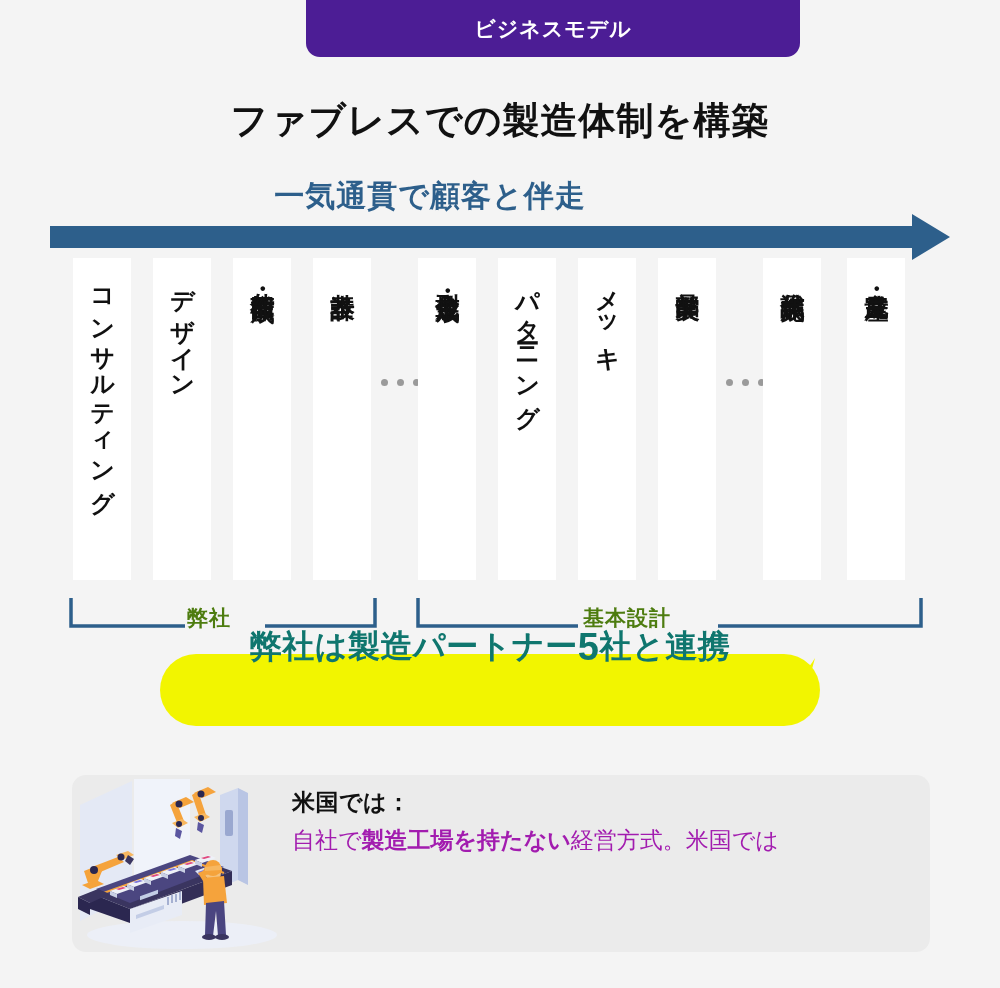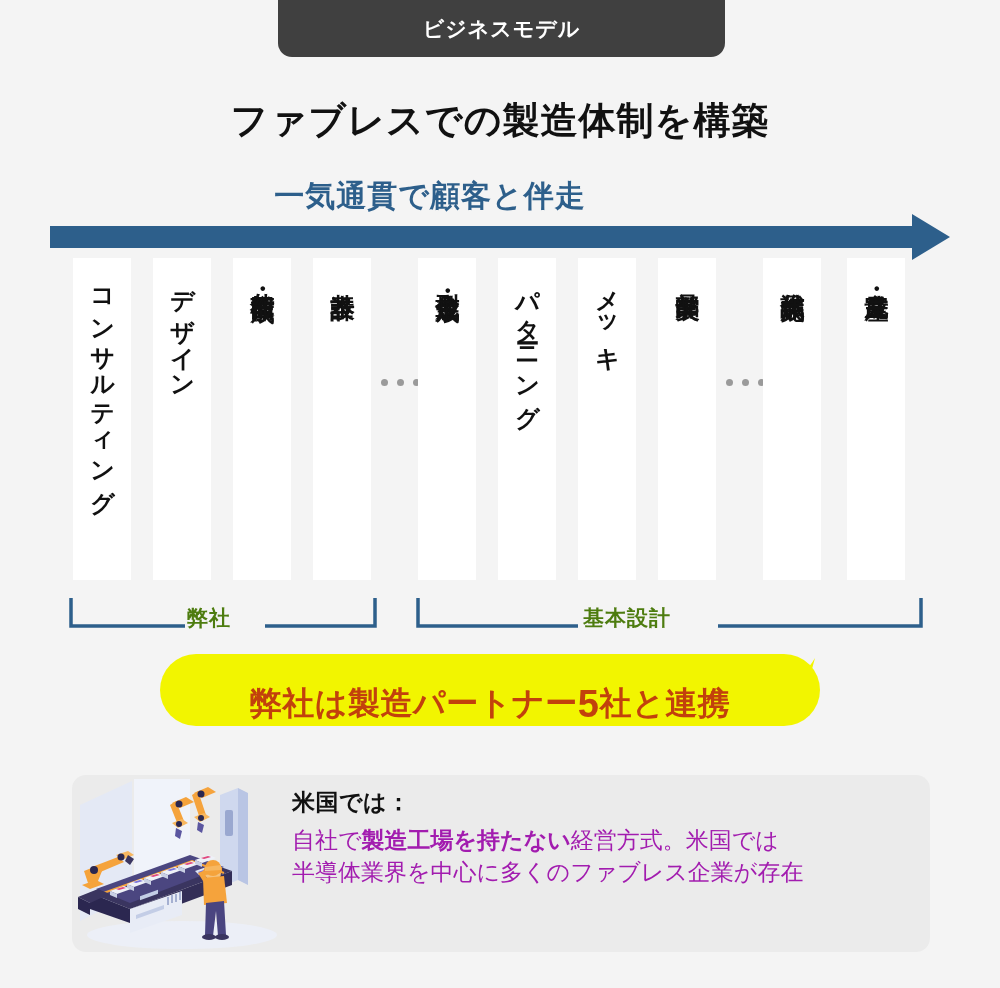--- a/index.html
+++ b/index.html
@@ -10,23 +10,23 @@
     background: #f4f4f4;
     font-family: "Liberation Sans", "DejaVu Sans", sans-serif;
     position: relative;
     overflow: hidden;
     color: #111;
   }
 
   
   .badge {
     position: absolute;
-    left: 278px; top: 0;
-    width: 447px; height: 57px;
-    background: #404040;
+    left: 306px; top: 0;
+    width: 494px; height: 57px;
+    background: #4c1d95;
     border-radius: 0 0 14px 14px;
     display: flex; align-items: center; justify-content: center;
   }
   .badge-label {
     color: #ffffff;
     font-size: 21px;
     font-weight: 600;
     letter-spacing: 1px;
   }
 
@@ -98,27 +98,27 @@
     font-size: 21px;
     font-weight: 800;
     color: #4d7c0f;
     letter-spacing: 1px;
   }
 
   
   .callout { position: absolute; left: 160px; top: 648px; }
   .callout-text {
     position: absolute;
-    left: 160px; top: 648px;
+    left: 160px; top: 608px;
     width: 660px; height: 78px;
-    display: flex; align-items: flex-end; justify-content: center;
+    display: flex; align-items: center; justify-content: center;
     font-size: 32px;
     font-weight: 800;
     letter-spacing: 0.5px;
-    color: #c2410c;
+    color: #0f766e;
     white-space: nowrap;
   }
   .callout-text b { font-size: 38px; font-weight: 800; }
 
   
   .info-panel {
     position: absolute;
     left: 72px; top: 775px;
     width: 858px; height: 177px;
     background: #ebebeb;
@@ -321,14 +321,13 @@
     <ellipse cx="150" cy="162" rx="7" ry="3" fill="#3a3560"></ellipse>
     <path d="M131 106 L126 98 L131 96 L136 105 Z" fill="#f5a33c"></path>
   </svg>
 </div>
 
 <div class="info-text">
   <div class="info-title">米国では：</div>
   <div class="info-line">
     <span>自社で</span><b>製造工場を持たない</b><span>経営方式。米国では</span>
   </div>
-  <div class="info-line">半導体業界を中心に多くのファブレス企業が存在</div>
 </div>
 
 </body></html>

